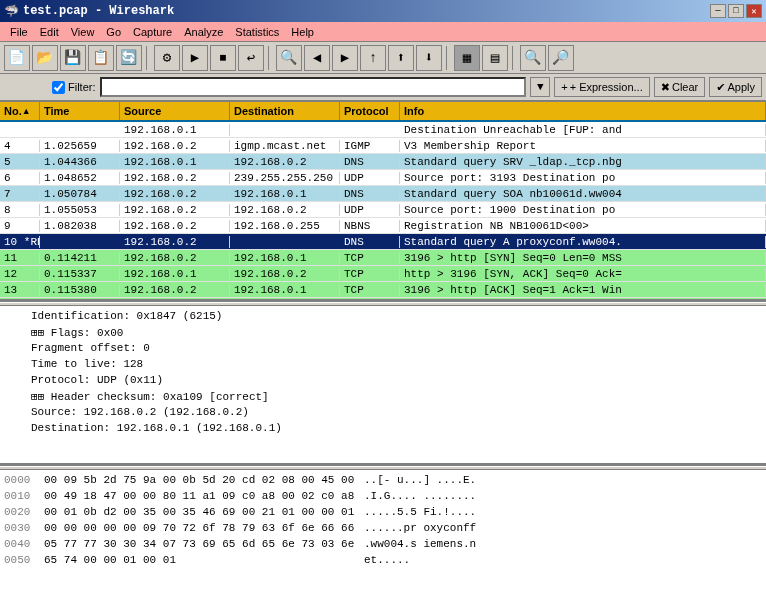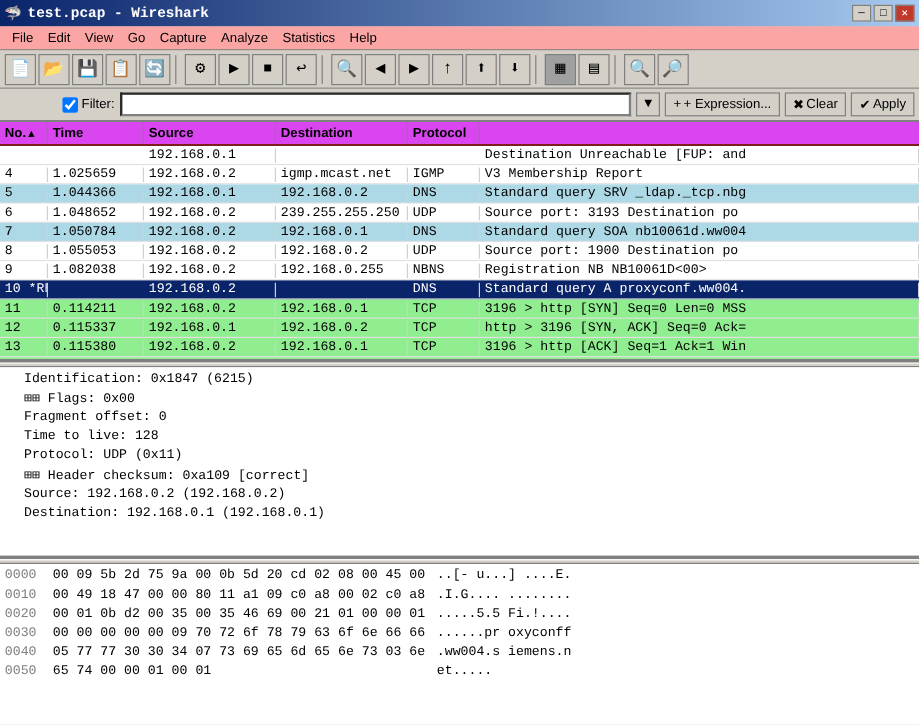--- a/index.html
+++ b/index.html
@@ -115,26 +115,27 @@
     
     #packet-list-container {
       background: white;
       border-bottom: 3px solid #808080;
       height: 200px;
       overflow: hidden;
       position: relative;
     }
     #packet-list-header {
       display: flex;
-      background: #d946ef;
-      border-bottom: 2px solid #7f1d1d;
+      background: #eab308;
+      border-bottom: 2px solid #0369a1;
       height: 20px;
       align-items: center;
       position: sticky;
       top: 0;
+      justify-content: flex-end;
     }
     .col-header {
       display: flex; align-items: center;
       padding: 0 4px;
       font-size: 11px;
       font-family: Arial, sans-serif;
       font-weight: bold;
       border-right: 1px solid #808080;
       height: 100%;
       cursor: pointer;
@@ -173,21 +174,21 @@
     .bg-green { background: #90ee90; color: black; }
     .bg-selected { background: #0a246a; color: white; }
 
     
     #packet-detail {
       background: white;
       border-bottom: 3px solid #808080;
       height: 160px;
       overflow-y: scroll;
       overflow-x: hidden;
-      padding: 2px 4px;
+      padding: 2px 15px;
       font-size: 11px;
       font-family: 'Courier New', monospace;
     }
     .detail-line {
       height: 16px;
       display: flex;
       align-items: center;
       white-space: nowrap;
     }
     .detail-expandable { cursor: pointer; font-family: Liberation Mono, monospace; }
@@ -316,20 +317,21 @@
   </button>
 </div>
 
 <div id="packet-list-container">
   <div id="packet-list-header">
     <div class="col-header col-no col-sort-asc">No.</div>
     <div class="col-header col-time">Time</div>
     <div class="col-header col-src">Source</div>
     <div class="col-header col-dst">Destination</div>
     <div class="col-header col-proto">Protocol</div>
+    <div class="col-header col-info">Info</div>
   </div>
   <div id="packet-list-body">
   <div class="packet-row bg-white">
         <div class="cell col-no"></div>
         <div class="cell col-time"></div>
         <div class="cell col-src">192.168.0.1</div>
         <div class="cell col-dst"></div>
         <div class="cell col-proto"></div>
         <div class="cell col-info">Destination Unreachable [FUP: and</div>
       </div>

